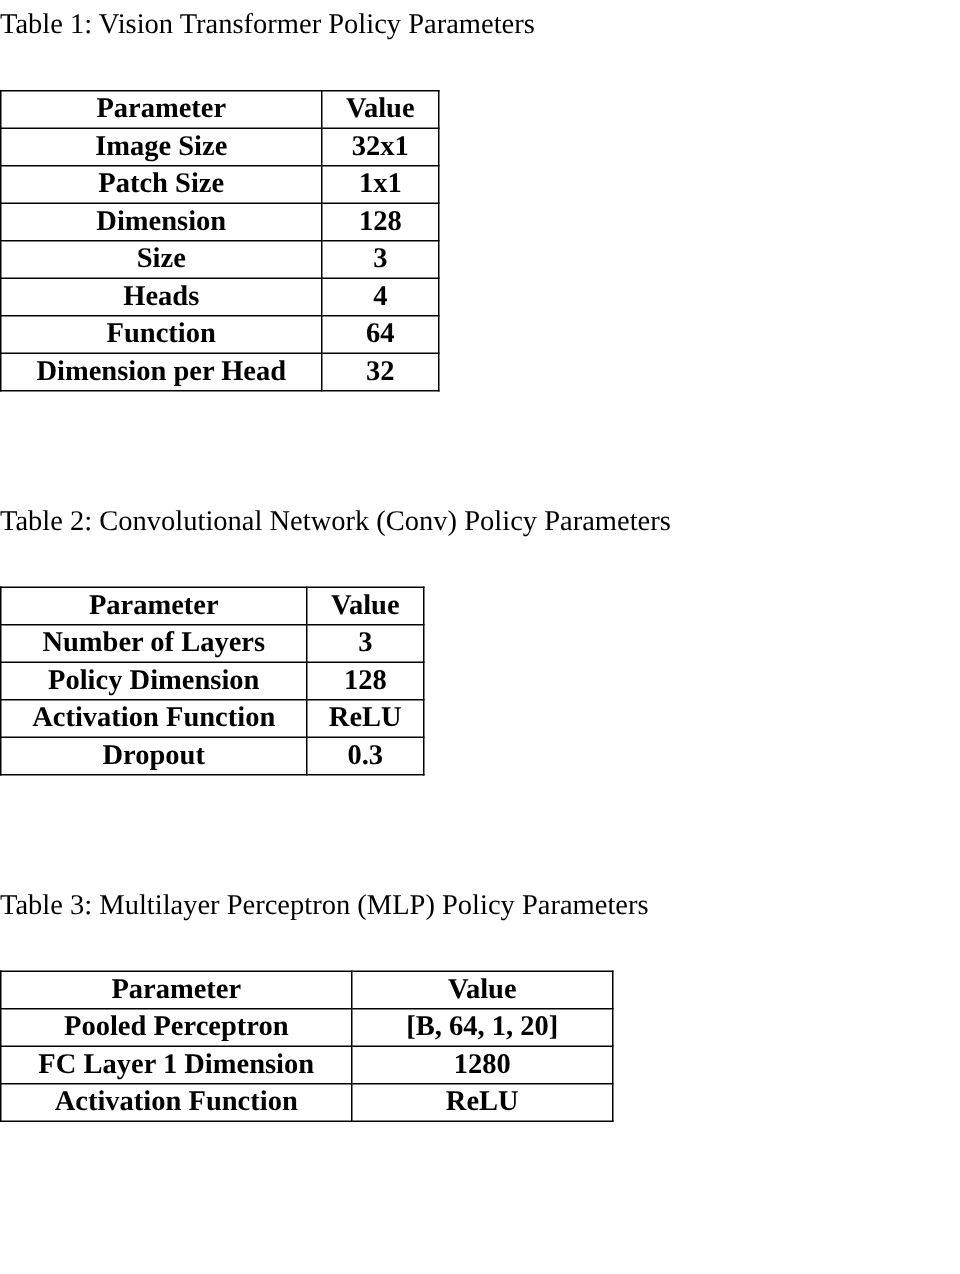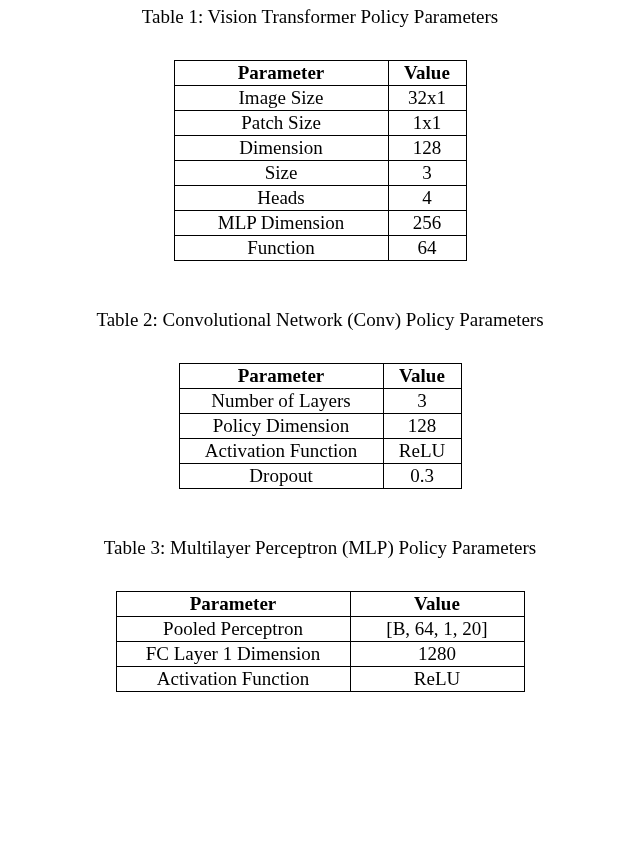--- a/index.html
+++ b/index.html
@@ -8,40 +8,40 @@
       font-size: 19px;
       color: #000;
       background: #fff;
       margin: 0;
       padding: 0;
       width: 640px;
     }
     .page {
       display: flex;
       flex-direction: column;
-      align-items: center;
+      align-items: flex-start;
       padding-top: 6px;
+      gap: 28px;
     }
     .caption {
       text-align: center;
       margin-bottom: 4px;
       white-space: nowrap;
     }
     table {
       border-collapse: collapse;
       margin-bottom: 48px;
-      margin-top: 28px;
     }
     table.last {
       margin-bottom: 0;
     }
     th, td {
       border: 1px solid #000;
       padding: 1px 10px;
-      font-weight: normal;
+      font-weight: bold;
     }
     th {
       font-weight: bold;
       text-align: center;
     }
     .param-cell { text-align: center; }
     .value-cell { text-align: center; }
     
     .t1 .param-cell, .t1 th:first-child { min-width: 214px; }
     .t1 .value-cell, .t1 th:last-child  { min-width: 78px; }
@@ -84,26 +84,26 @@
           </tr>
       <tr>
             <td class="param-cell">Size</td>
             <td class="value-cell">3</td>
           </tr>
       <tr>
             <td class="param-cell">Heads</td>
             <td class="value-cell">4</td>
           </tr>
       <tr>
-            <td class="param-cell">MLP Dimension</td>
-            <td class="value-cell">256</td>
+            <td class="param-cell">Function</td>
+            <td class="value-cell">64</td>
           </tr>
       <tr>
-            <td class="param-cell">Function</td>
-            <td class="value-cell">64</td>
+            <td class="param-cell">Dimension per Head</td>
+            <td class="value-cell">32</td>
           </tr>
     </tbody>
   </table>
 
   <div class="caption">Table 2: Convolutional Network (Conv) Policy Parameters</div>
   <table class="t2">
     <thead>
       <tr>
         <th>Parameter</th>
         <th>Value</th>

